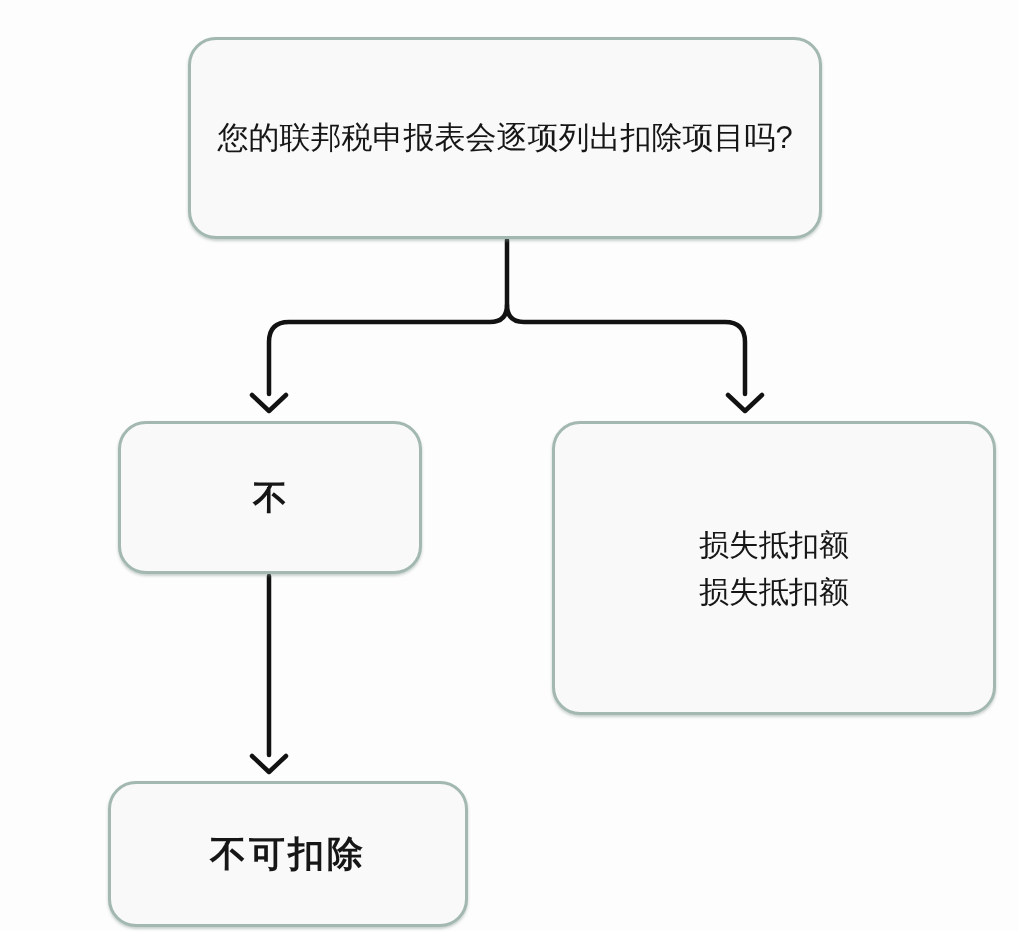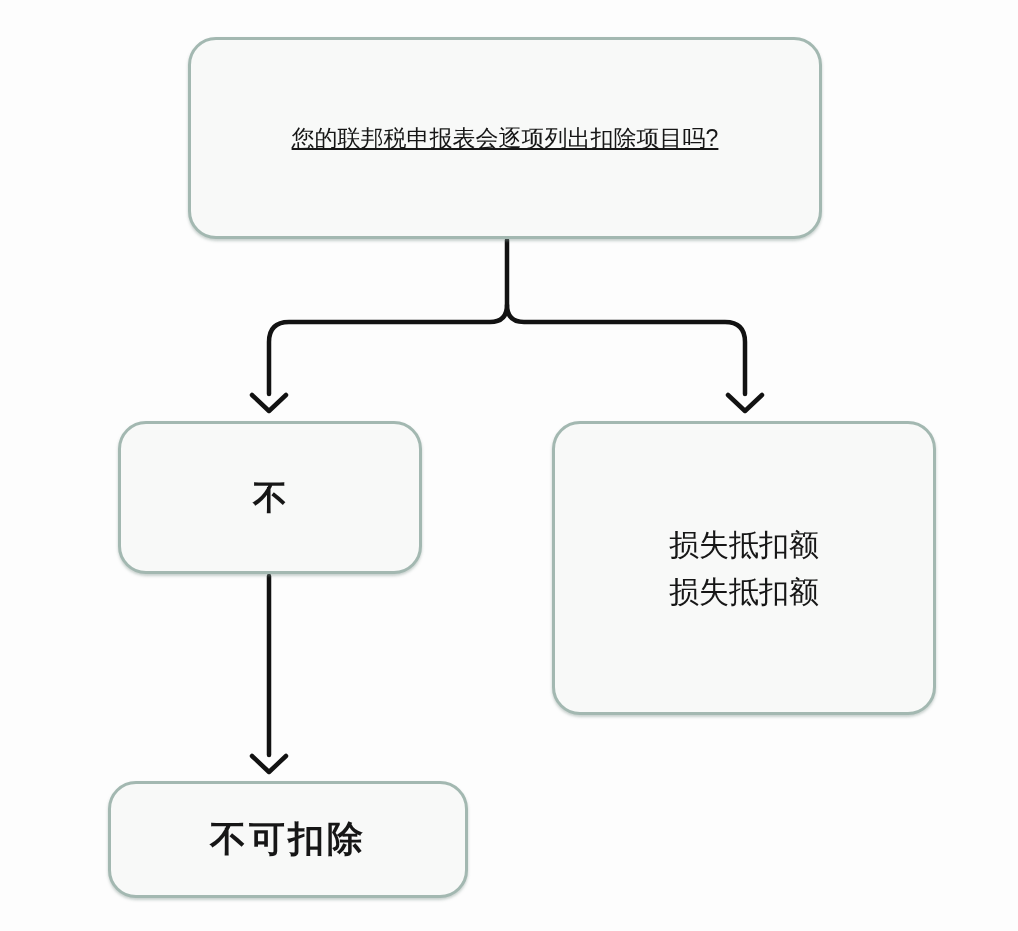--- a/index.html
+++ b/index.html
@@ -36,47 +36,46 @@
     flex-direction: column;
     align-items: center;
     justify-content: center;
     text-align: center;
   }
   .node-question {
     left: 188px;
     top: 37px;
     width: 634px;
     height: 202px;
-    font-size: 23px;
+    font-size: 31px;
     line-height: 48px;
     padding: 0 26px;
-    text-decoration: underline;
   }
   .node-no {
     left: 118px;
     top: 421px;
     width: 304px;
     height: 153px;
     font-size: 34px;
     font-weight: bold;
   }
   .node-yes-result {
     left: 552px;
     top: 421px;
-    width: 384px;
+    width: 444px;
     height: 294px;
     font-size: 30px;
     line-height: 47px;
     padding: 0 10px;
   }
   .node-no-result {
     left: 108px;
     top: 781px;
     width: 360px;
-    height: 117px;
+    height: 146px;
     font-size: 36px;
     font-weight: bold;
     letter-spacing: 3px;
   }
   .line { display: block; }
 </style>
 </head>
 <body>
 
 <div class="canvas">

